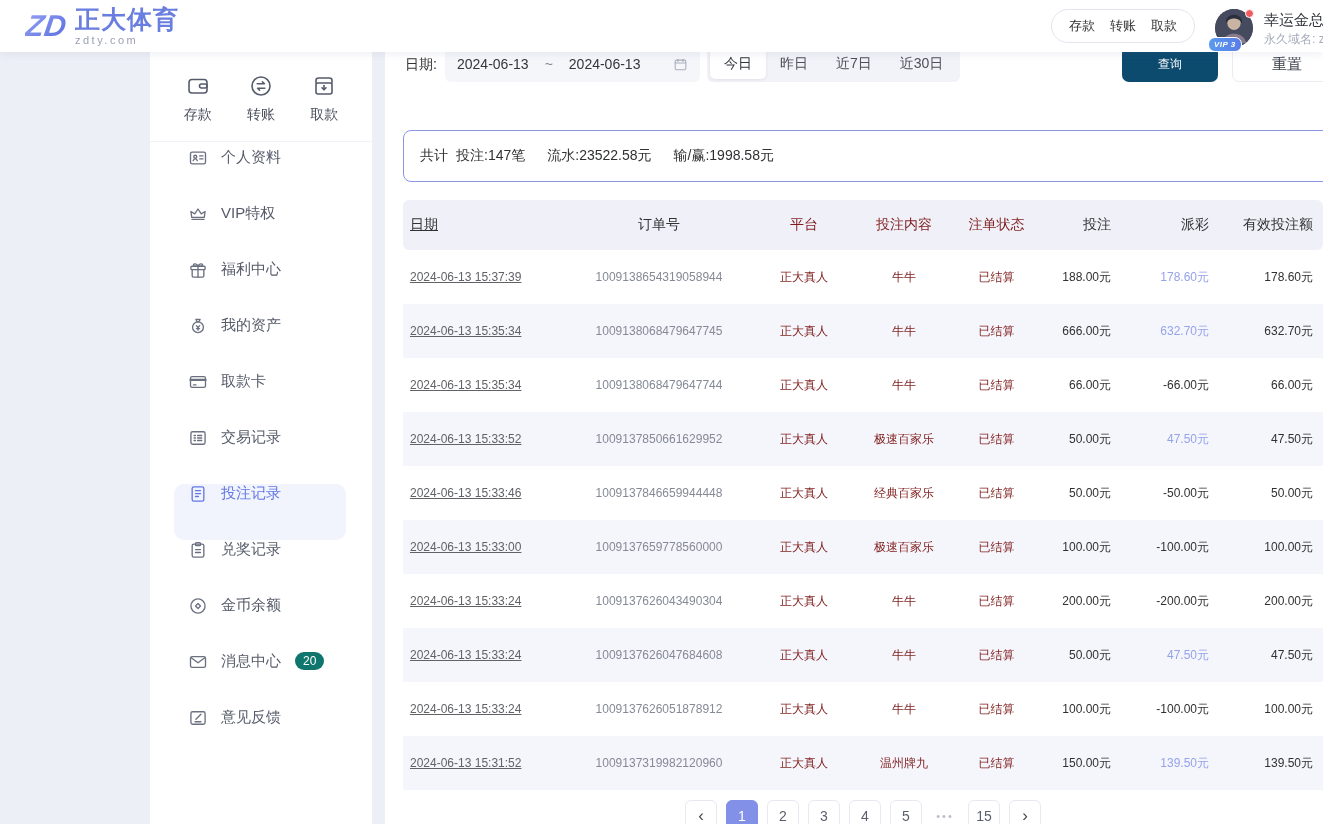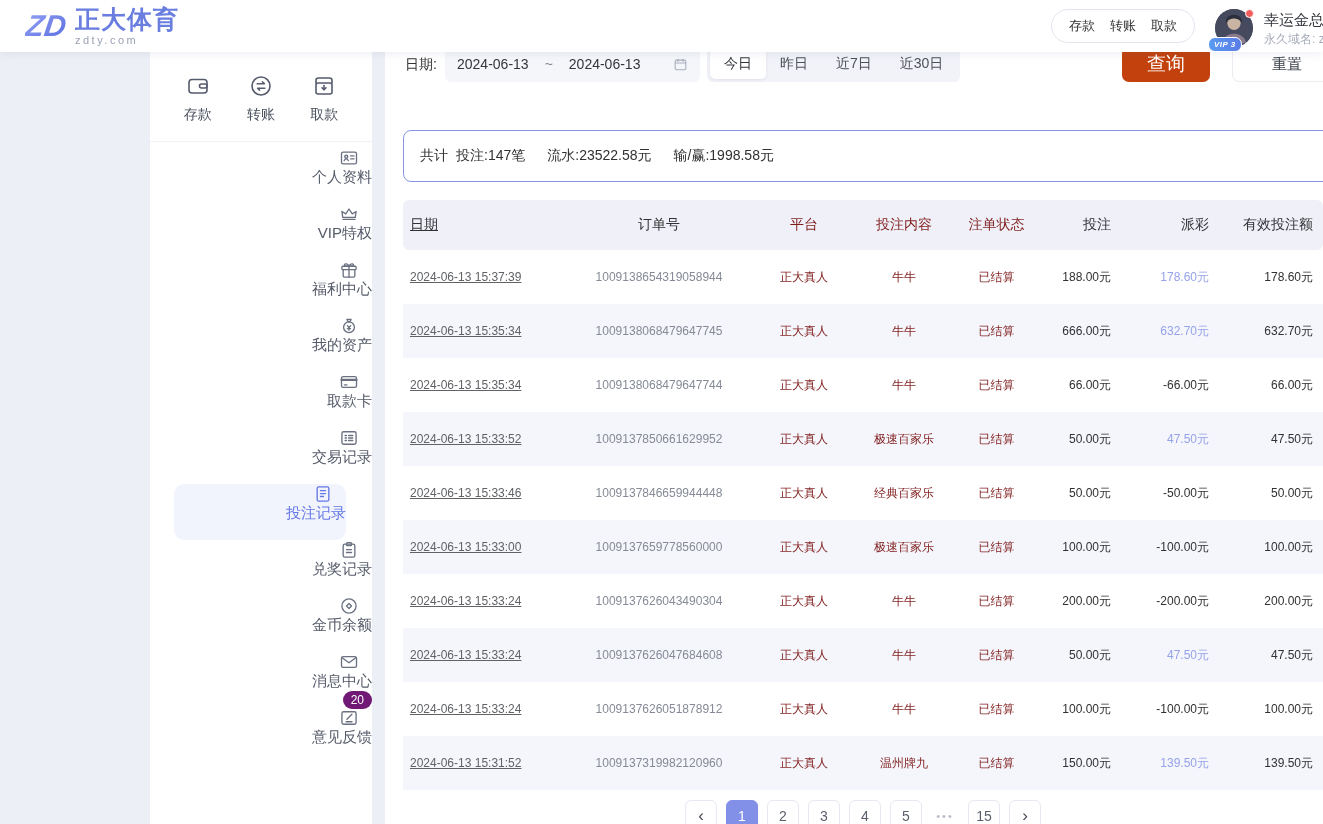--- a/index.html
+++ b/index.html
@@ -36,43 +36,43 @@
     font-style:italic; padding:2px 5px; border-radius:7px; border:1px solid #fff; letter-spacing:.5px; }
   .user-texts { display:flex; flex-direction:column; line-height:1.45; white-space:nowrap; }
   .user-name { font-size:15px; color:#2f3238; }
   .user-domain { font-size:12px; color:#a7abbb; }
   
   .sidebar { position:absolute; left:150px; top:52px; bottom:0; width:222px; background:#fff; z-index:5; }
   .quick-actions { display:flex; justify-content:space-around; padding:22px 16px 17px; border-bottom:1px solid #f1f2f7; }
   .qa { display:flex; flex-direction:column; align-items:center; gap:8px; font-size:14px; color:#4a4f5e; cursor:pointer; }
   .qa .ic { color:#555b6d; display:flex; }
   .menu { padding-top:6px; }
-  .menu-item { height:56px; display:flex; align-items:flex-end; padding-left:38px;
-    font-size:15px; color:#565b6a; cursor:pointer;flex-direction:column; }
+  .menu-item { height:56px; display:flex; align-items:flex-start; padding-left:38px;
+    font-size:15px; color:#565b6a; cursor:pointer; }
   .menu-item .ic { display:flex; margin-right:13px; color:#6a7080; }
   .menu-item.active { margin:0 26px 0 24px; padding-left:14px; border-radius:10px;
     background:#f1f3fd; color:#6478e4; }
   .menu-item.active .ic { color:#6478e4; }
-  .badge { margin-left:14px; background:#701a75; color:#fff; font-size:12px;
+  .badge { margin-left:14px; background:#0f766e; color:#fff; font-size:12px;
     border-radius:10px; padding:2px 8px; line-height:1.2; }
   
   .main { position:absolute; left:385px; top:0; right:0; bottom:0; background:#fff; z-index:2; }
   .filter-row { position:absolute; left:0; top:46px; right:5px; height:36px; }
   .date-label { position:absolute; left:20px; top:10px; font-size:14px; color:#333; }
   .date-input { position:absolute; left:60px; top:0; width:255px; height:36px; background:#f5f6fa;
     border-radius:6px; display:flex; align-items:center; font-size:14px; color:#34363c;
     padding:0 12px; cursor:pointer; }
   .date-input .sep { margin:0 16px; color:#7d828e; }
   .date-input .cal { margin-left:auto; color:#a9aebb; display:flex; }
   .quick-group { position:absolute; left:322px; top:0; height:36px; background:#f2f3f8;
     border-radius:6px; display:flex; align-items:center; padding:0 3px; }
   .chip { padding:6px 14px; font-size:14px; color:#4c5058; border-radius:5px; cursor:pointer; white-space:nowrap; }
   .chip.active { background:#fff; color:#2f3238; box-shadow:0 1px 3px rgba(60,70,110,.10); }
-  .btn-query { position:absolute; left:737px; top:0; width:88px; height:36px; background:#c2410c;
-    border-radius:7px; color:#fff; font-size:19px; display:flex; align-items:center; justify-content:center; cursor:pointer; }
+  .btn-query { position:absolute; left:737px; top:0; width:96px; height:36px; background:#0c4a6e;
+    border-radius:7px; color:#fff; font-size:12px; display:flex; align-items:center; justify-content:center; cursor:pointer; }
   .btn-reset { position:absolute; left:847px; top:0; width:110px; height:36px; background:#fff;
     border:1px solid #ebecf2; border-radius:7px; color:#3a3f4a; font-size:15px;
     display:flex; align-items:center; justify-content:center; cursor:pointer; }
   .summary { position:absolute; left:18px; top:130px; width:940px; height:52px;
     border:1px solid #8a96e2; border-radius:8px; display:flex; align-items:center;
     padding-left:16px; gap:22px; font-size:14px; color:#303133; background:#fff; }
   .summary .seg { white-space:nowrap; }
   .summary .seg.first { margin-right:-14px; }
   
   .table { position:absolute; left:18px; top:200px; width:920px; }

